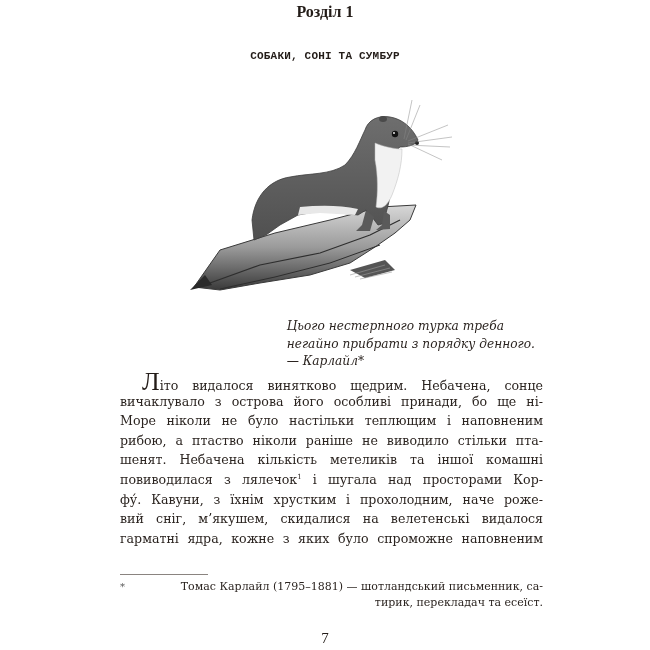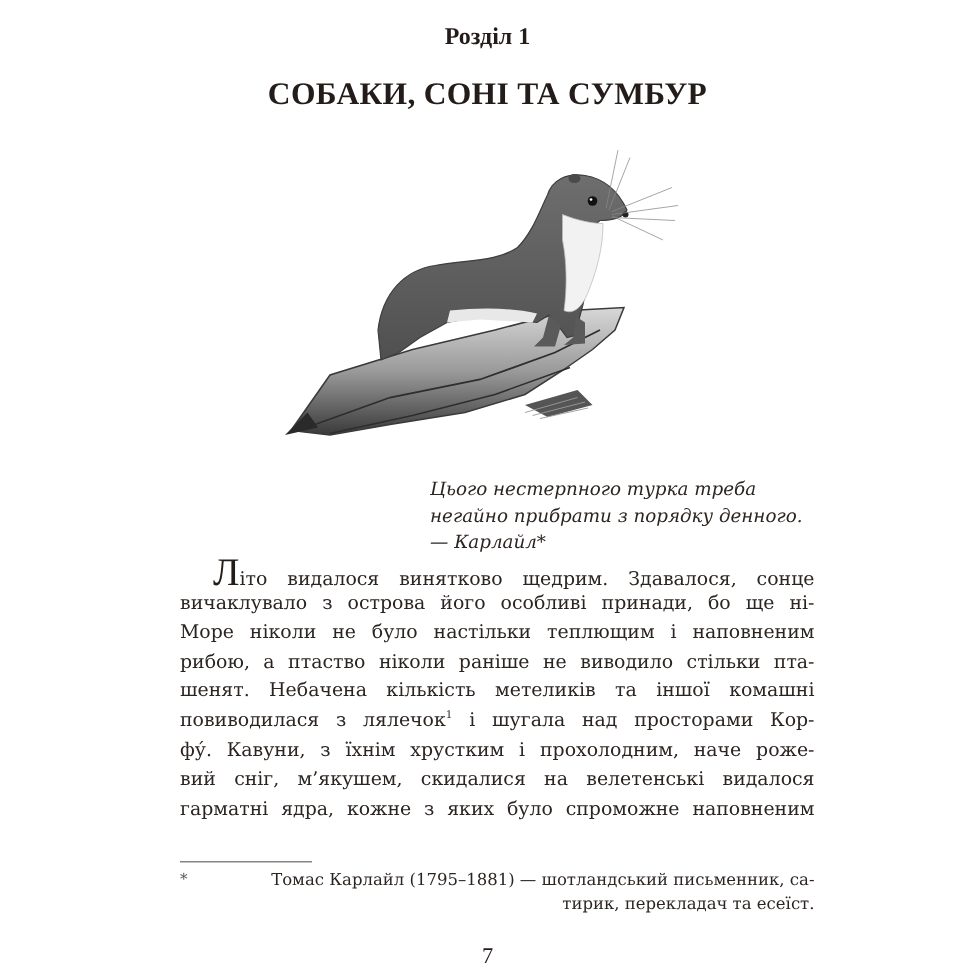--- a/index.html
+++ b/index.html
@@ -10,38 +10,38 @@
     body {
       width: 650px;
       height: 650px;
       position: relative;
       overflow: hidden;
       font-family: "DejaVu Serif", "Liberation Serif", serif;
       color: #2b2420;
     }
     .chapter-label {
       position: absolute;
-      top: 16px;
+      top: 3px;
       left: 0;
       width: 650px;
       text-align: center;
       font-family: "Liberation Serif", "DejaVu Serif", serif;
       font-weight: bold;
       font-size: 16px;
       color: #231c18;
     }
     .chapter-title {
       position: absolute;
       top: 50px;
       left: 0;
       width: 650px;
       text-align: center;
-      font-family: Liberation Serif, serif;
+      font-family: Liberation Mono, monospace;
       font-weight: bold;
-      font-size: 21px;
+      font-size: 11px;
       letter-spacing: 0.2px;
       color: #231c18;
     }
     .illustration {
       position: absolute;
       left: 180px;
       top: 85px;
       width: 290px;
       height: 220px;
     }
@@ -179,21 +179,21 @@
   </svg>
 </div>
 
 <div class="epigraph">
   <div>Цього нестерпного турка треба</div>
   <div>негайно прибрати з порядку денного.</div>
   <div>— Карлайл*</div>
 </div>
 
 <div class="body-text">
-  <span class="body-line first"><span class="drop-initial">Л</span><span>іто видалося винятково щедрим. Здавалося, сонце</span></span>
+  <span class="body-line first"><span class="drop-initial">Л</span><span>іто видалося винятково щедрим. Небачена, сонце</span></span>
   <span class="body-line">вичаклувало з острова його особливі принади, бо ще ні-</span>
   <span class="body-line">Море ніколи не було настільки теплющим і наповненим</span>
   <span class="body-line">рибою, а птаство ніколи раніше не виводило стільки пта-</span>
   <span class="body-line">шенят. Небачена кількість метеликів та іншої комашні</span>
   <span class="body-line"><span>повиводилася з лялечок</span><sup class="footnote-ref">1</sup><span> і шугала над просторами Кор-</span></span>
   <span class="body-line">фу́. Кавуни, з їхнім хрустким і прохолодним, наче роже-</span>
   <span class="body-line">вий сніг, м’якушем, скидалися на велетенські видалося</span>
   <span class="body-line">гарматні ядра, кожне з яких було спроможне наповненим</span>
 </div>
 

